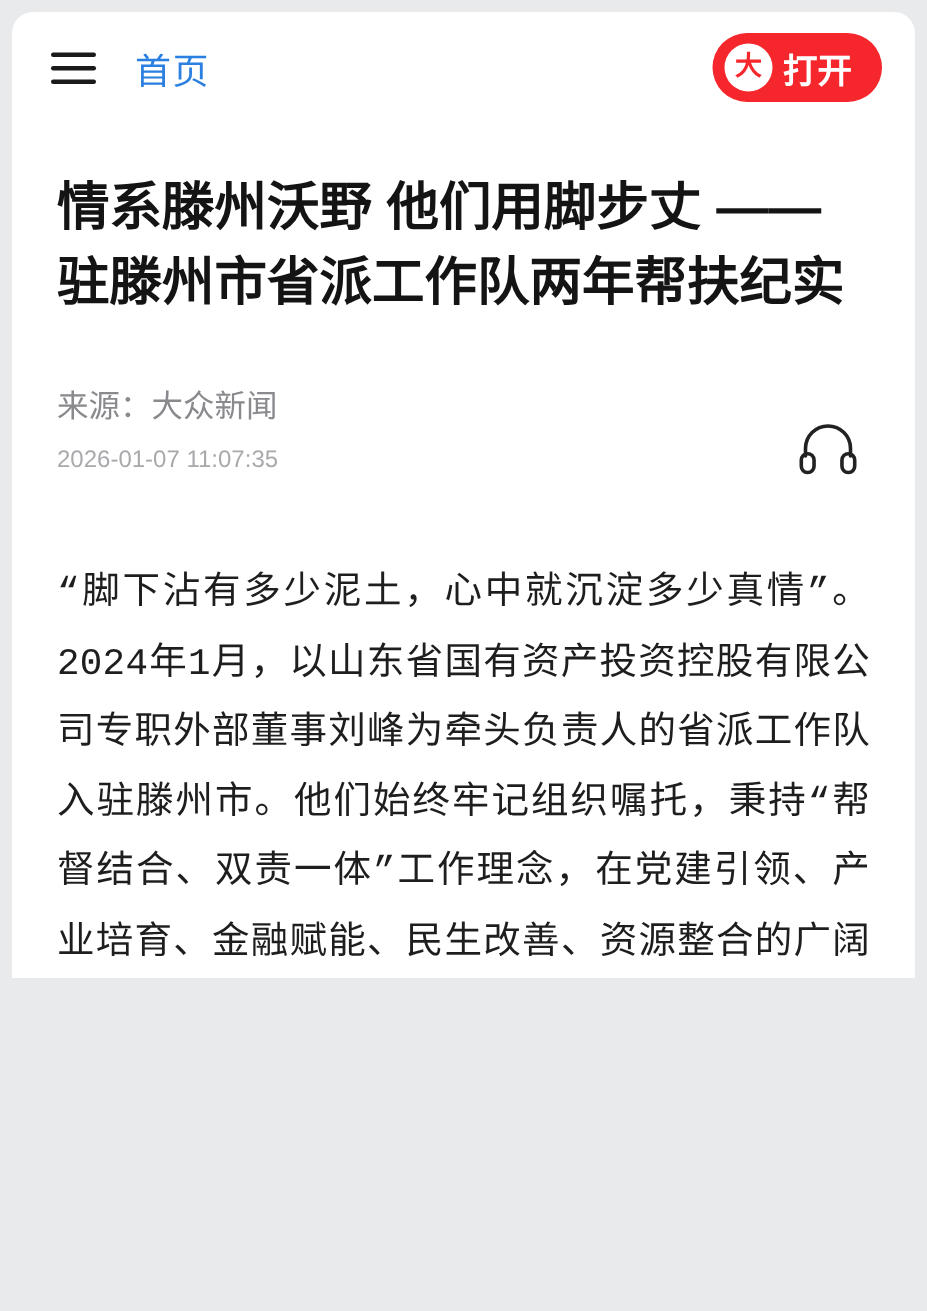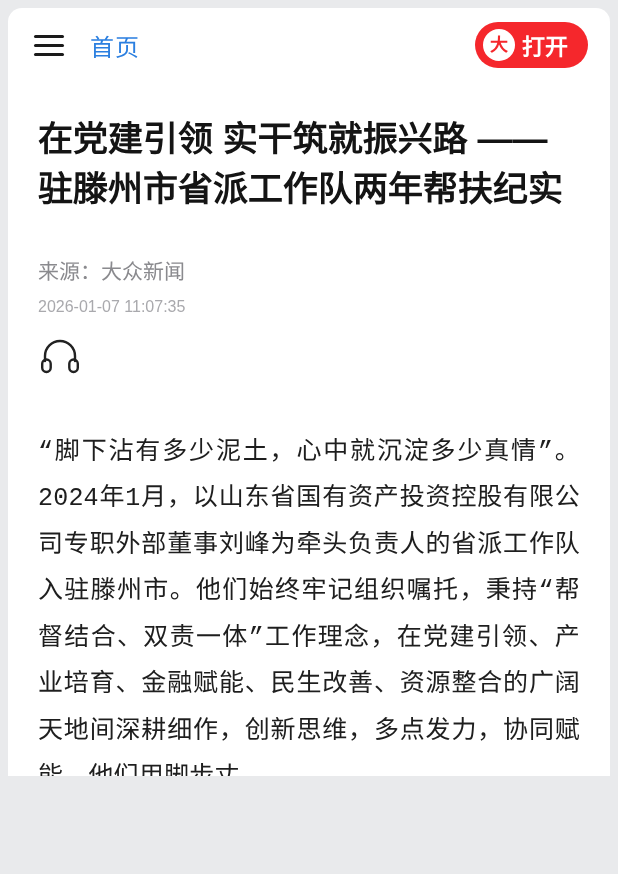--- a/index.html
+++ b/index.html
@@ -18,21 +18,21 @@
     width: 618px;
     height: 874px;
     background: #e9eaec;
     box-sizing: border-box;
   }
   .sheet {
     position: absolute;
     left: 8px;
     top: 8px;
     width: 602px;
-    height: 768px;
+    height: 644px;
     background: #ffffff;
     border-radius: 14px 14px 0 0;
     box-sizing: border-box;
     overflow: hidden;
   }
   
   .topbar {
     position: relative;
     height: 74px;
     display: flex;
@@ -110,21 +110,20 @@
     color: #141414;
     letter-spacing: 0px;
     margin: 16px 0 0 0;
     word-break: break-word;
   }
   .meta {
     margin-top: 46px;
     display: flex;
     align-items: flex-start;
     justify-content: space-between;
-    flex-direction: column;
   }
   .meta-left {
     display: flex;
     flex-direction: column;
     gap: 12px;
   }
   .source {
     color: #8a8a8e;
     font-size: 21px;
     line-height: 1.2;
@@ -172,21 +171,21 @@
       <div class="spacer"></div>
       <button class="open-btn">
         <span class="logo-circle">
           <span class="glyph">大</span>
         </span>
         <span>打开</span>
       </button>
     </div>
 
     <div class="article">
-      <h1 class="headline">在党建引领 实干筑就振兴路 —— 驻滕州市省派工作队两年帮扶纪实</h1>
+      <h1 class="headline">情系滕州沃野 他们用脚步丈 —— 驻滕州市省派工作队两年帮扶纪实</h1>
 
       <div class="meta">
         <div class="meta-left">
           <div class="source">来源：大众新闻</div>
           <div class="timestamp">2026-01-07 11:07:35</div>
         </div>
         <div class="audio-btn">
           <svg width="40" height="36" viewBox="0 0 40 36" fill="none" aria-hidden="true">
             <path d="M5 23 V18 C5 9.7 11.7 3 20 3 C28.3 3 35 9.7 35 18 V23" stroke="#222" stroke-width="2.4" fill="none" stroke-linecap="round"></path>
             <rect x="2.2" y="21.5" width="8.5" height="12.5" rx="4.2" stroke="#222" stroke-width="2.4" fill="none"></rect>

